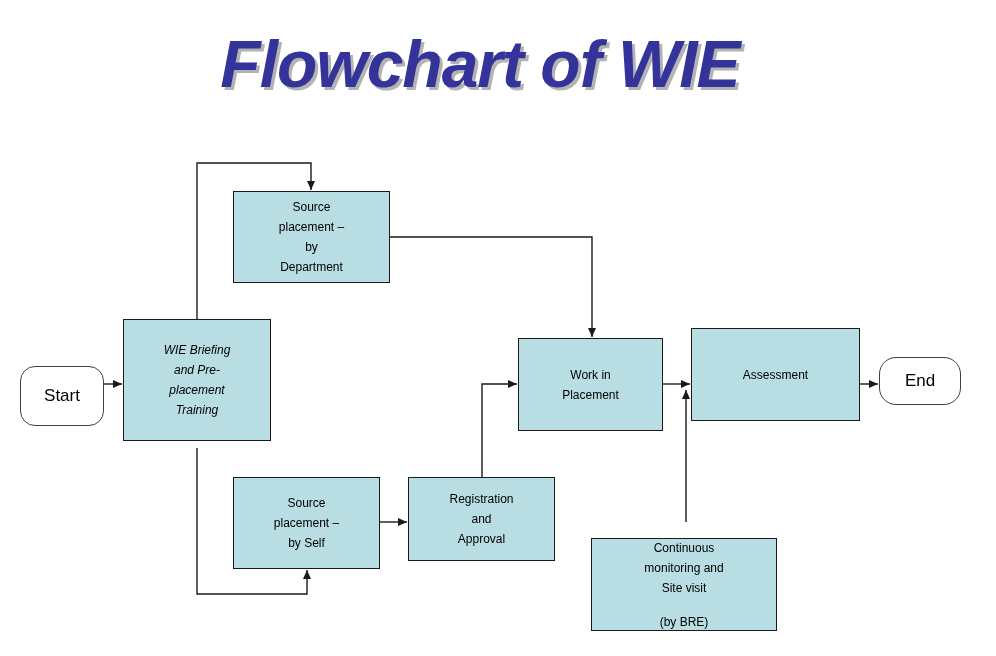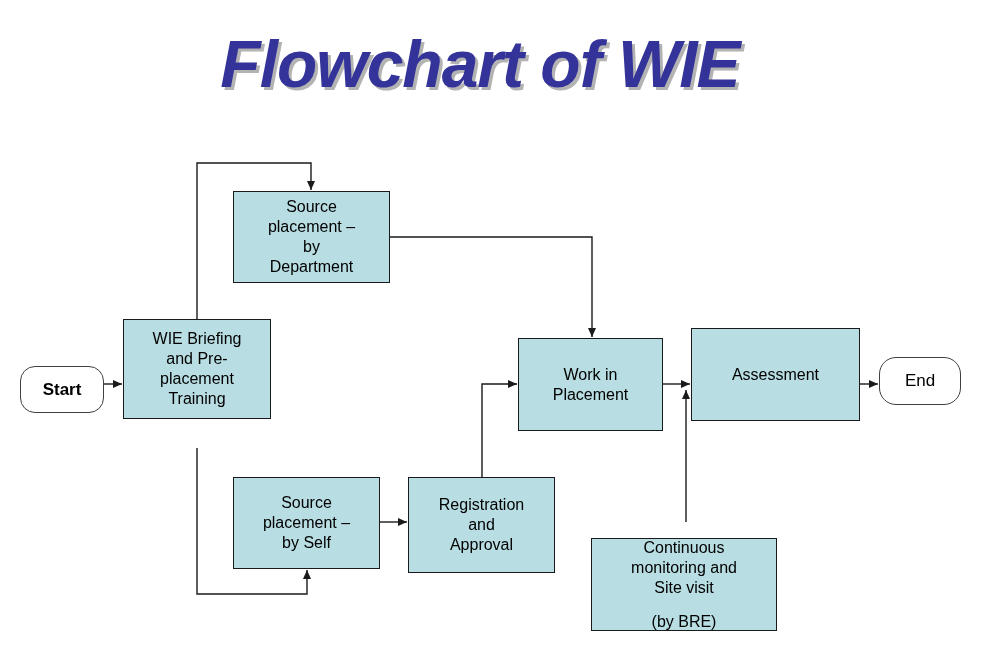--- a/index.html
+++ b/index.html
@@ -42,21 +42,21 @@
     stroke-width:1.4;
   }
   .connectors .arrowhead{fill:var(--connector);}
   .node{
     position:absolute;
     display:flex;
     flex-direction:column;
     align-items:center;
     justify-content:center;
     text-align:center;
-    font-size:16px;
+    font-size:12px;
     line-height:20px;
     color:#000;
   }
   .process{
     background:var(--node_fill);
     border:1.3px solid var(--node_border);
   }
   .terminator{
     background:#ffffff;
     border:1.4px solid var(--terminator_border);
@@ -82,45 +82,45 @@
     <polyline points="197,319 197,163 311,163 311,190" marker-end="url(#arrow)"></polyline>
     <polyline points="390,237 592,237 592,337" marker-end="url(#arrow)"></polyline>
     <polyline points="197,448 197,594 307,594 307,570" marker-end="url(#arrow)"></polyline>
     <polyline points="380,522 407,522" marker-end="url(#arrow)"></polyline>
     <polyline points="482,477 482,384 517,384" marker-end="url(#arrow)"></polyline>
     <polyline points="663,384 690,384" marker-end="url(#arrow)"></polyline>
     <polyline points="860,384 878,384" marker-end="url(#arrow)"></polyline>
     <polyline points="686,522 686,390" marker-end="url(#arrow)"></polyline>
   </svg>
 
-  <div class="node terminator" style="left:20px;top:366px;width:84px;height:47px;border-radius:15px;font-weight:bold;">
+  <div class="node terminator" style="left:20px;top:366px;width:84px;height:60px;border-radius:15px;">
     <span class="lbl">Start</span>
   </div>
 
-  <div class="node process" style="left:123px;top:319px;width:148px;height:100px;">
+  <div class="node process" style="left:123px;top:319px;width:148px;height:122px;font-style:italic;">
     <span class="lbl">WIE Briefing
 and Pre-
 placement
 Training</span>
   </div>
 
   <div class="node process" style="left:233px;top:191px;width:157px;height:92px;">
     <span class="lbl">Source
 placement –
 by
 Department</span>
   </div>
 
   <div class="node process" style="left:233px;top:477px;width:147px;height:92px;">
     <span class="lbl">Source
 placement –
 by Self</span>
   </div>
 
-  <div class="node process" style="left:408px;top:477px;width:147px;height:96px;">
+  <div class="node process" style="left:408px;top:477px;width:147px;height:84px;">
     <span class="lbl">Registration
 and
 Approval</span>
   </div>
 
   <div class="node process" style="left:518px;top:338px;width:145px;height:93px;">
     <span class="lbl">Work in
 Placement</span>
   </div>
 

